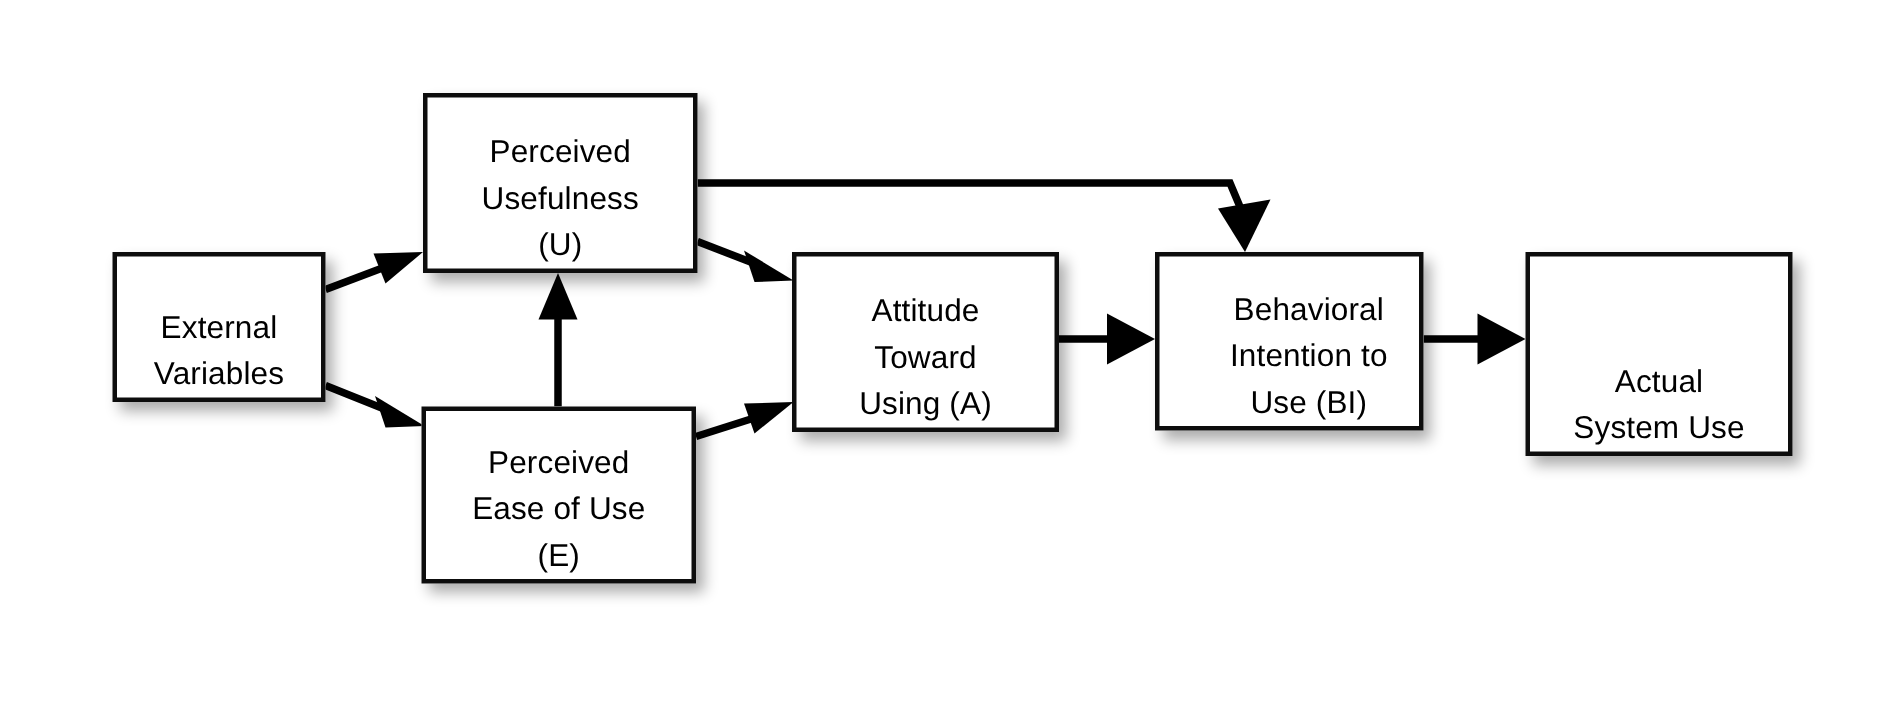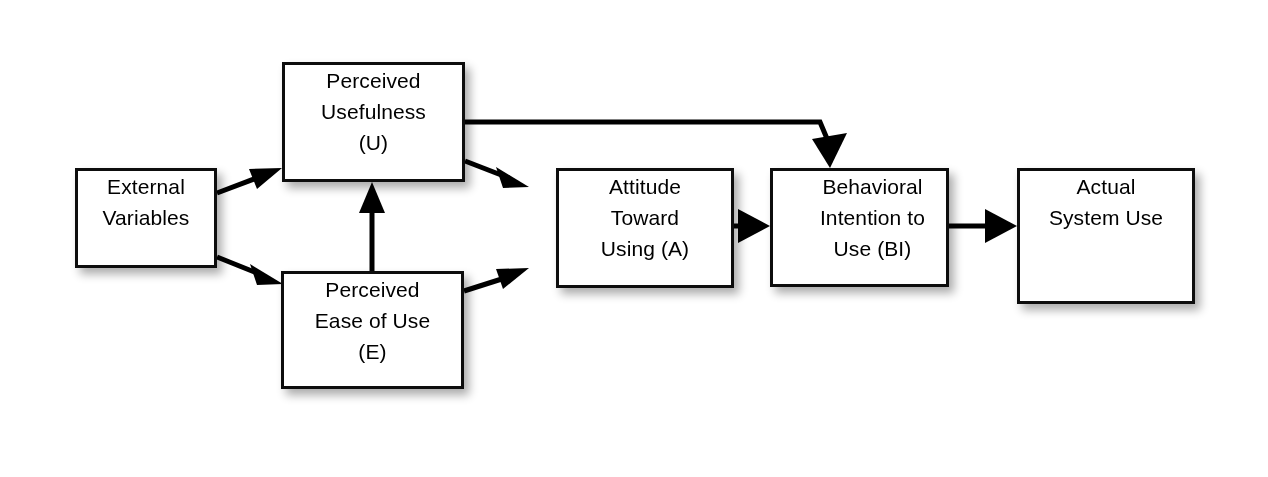--- a/index.html
+++ b/index.html
@@ -25,21 +25,21 @@
     top: 0;
     width: 1268px;
     height: 477px;
   }
   .node-box {
     position: absolute;
     box-sizing: border-box;
     background: #ffffff;
     border: 3px solid #0d0d0d;
     display: flex;
-    align-items: flex-start;
+    align-items: flex-end;
     justify-content: center;
     box-shadow: 5px 6px 9px rgba(0, 0, 0, 0.33);
   }
   .node-label {
     font-family: "Liberation Sans", sans-serif;
     font-size: 21px;
     line-height: 31px;
     color: #000000;
     text-align: center;
     white-space: pre-line;
@@ -105,21 +105,21 @@
 Usefulness
 (U)</div>
   </div>
 
   <div class="node-box" style="left:281px; top:271px; width:183px; height:118px;">
     <div class="node-label">Perceived
 Ease of Use
 (E)</div>
   </div>
 
-  <div class="node-box" style="left:556px; top:168px; width:178px; height:120px;">
+  <div class="node-box" style="left:528px; top:168px; width:178px; height:120px;">
     <div class="node-label">Attitude
 Toward
 Using (A)</div>
   </div>
 
   <div class="node-box" style="left:770px; top:168px; width:179px; height:119px;padding-left:26px;">
     <div class="node-label">Behavioral
 Intention to
 Use (BI)</div>
   </div>

